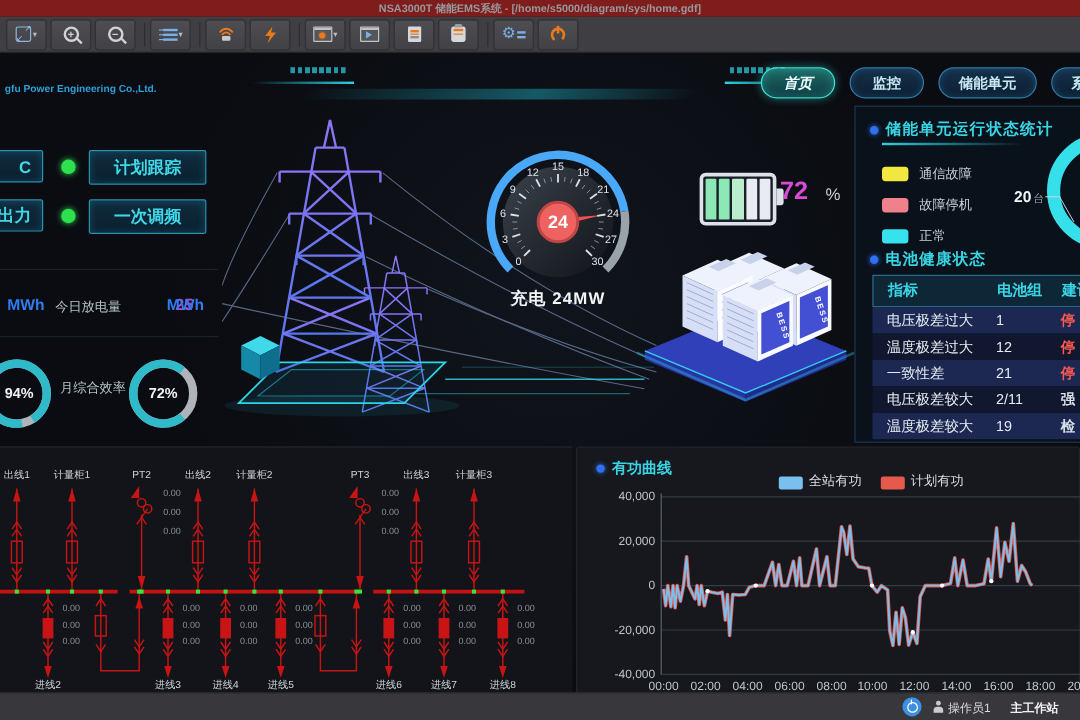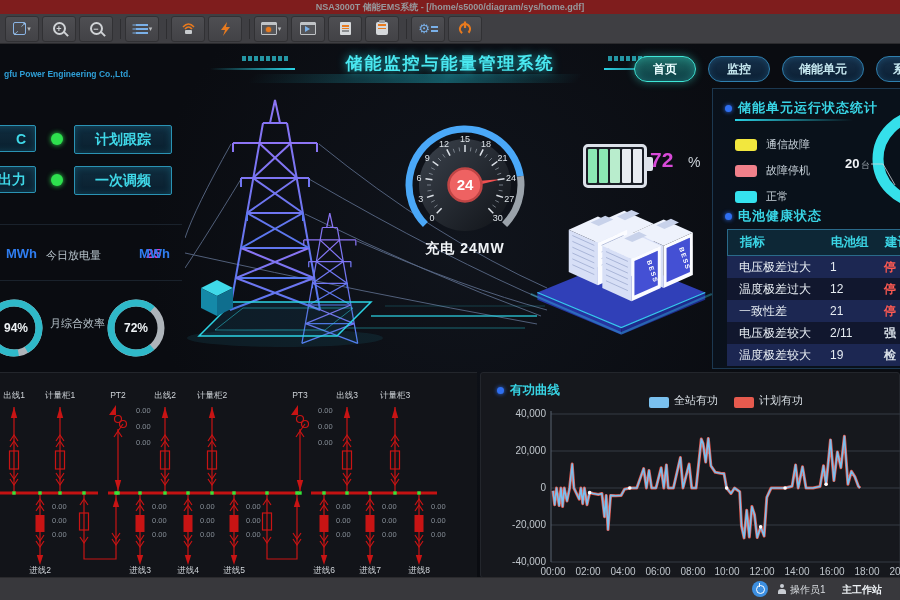--- a/index.html
+++ b/index.html
@@ -46,21 +46,21 @@
   .deco-line{position:absolute;height:2px;background:linear-gradient(90deg,rgba(42,210,228,0),#2ad2e4);top:24px;}
   .deco-dots{position:absolute;height:5px;width:46px;top:12px;
     background:repeating-linear-gradient(90deg,#2bb8c8 0 4px,transparent 4px 6px);opacity:.8;}
   .swoosh{position:absolute;left:250px;top:30px;width:330px;height:9px;transform:skewX(-38deg);
     background:linear-gradient(90deg,rgba(34,200,220,0),rgba(34,200,220,.4) 60%,rgba(34,200,220,0));}
   .nav{position:absolute;top:12px;left:634px;display:flex;gap:12px;}
   .pill{height:24px;border-radius:13px;border:1px solid #2f7fae;background:linear-gradient(#15304a,#0c1f33);
     color:#c5e7ef;font-size:12px;font-weight:bold;display:flex;align-items:center;justify-content:center;
     box-shadow:inset 0 0 6px rgba(60,160,220,.25);}
   .pill.active{border-color:#3fe8d8;background:linear-gradient(#1c6b66,#0e3a42);color:#eafdff;
-    box-shadow:0 0 8px rgba(60,230,215,.45),inset 0 0 8px rgba(70,230,220,.3);}
+    box-shadow:0 0 8px rgba(60,230,215,.45),inset 0 0 8px rgba(70,230,220,.3);font-style:italic;}
   .w60{width:60px}.w80{width:80px}
   
   .cutbtn,.planbtn{position:absolute;height:27px;border:1px solid #2a93b4;background:linear-gradient(#0f2c3e,#0a1f2e);
     border-radius:2px;color:#3fd8e8;font-size:14px;font-weight:bold;display:flex;align-items:center;
     box-shadow:inset 0 0 7px rgba(40,180,210,.25);}
   .cutbtn{left:-60px;width:96px;justify-content:flex-end;padding-right:9px;box-sizing:border-box;}
   .planbtn{left:74px;width:96px;justify-content:center;}
   .gdot{position:absolute;left:51px;width:12px;height:12px;border-radius:50%;background:#2ee04e;box-shadow:0 0 5px #2ee04e;}
   .hrule{position:absolute;left:0;width:182px;height:1px;background:#1a222c;}
   .munit{color:#2f7df0;font-size:13px;font-weight:bold;position:absolute;}
@@ -212,21 +212,20 @@
   </div>
 
   <div class="dash">
 
     <div class="company-en">gfu Power Engineering Co.,Ltd.</div>
     <div class="deco-dots" style="left:242px"></div>
     <div class="deco-line" style="left:210px;width:85px"></div>
     <div class="deco-dots" style="left:608px;transform:scaleX(-1)"></div>
     <div class="deco-line" style="left:604px;width:85px;transform:scaleX(-1)"></div>
     <div class="swoosh"></div>
-    <div class="main-title">储能监控与能量管理系统</div>
     <div class="nav">
       <div class="pill active w60">首页</div>
       <div class="pill w60">监控</div>
       <div class="pill w80">储能单元</div>
       <div class="pill w80">系统状态</div>
     </div>
 
     <div class="cutbtn" style="top:81px">C</div>
     <div class="gdot" style="top:89px"></div>
     <div class="planbtn" style="top:81px">计划跟踪</div>

